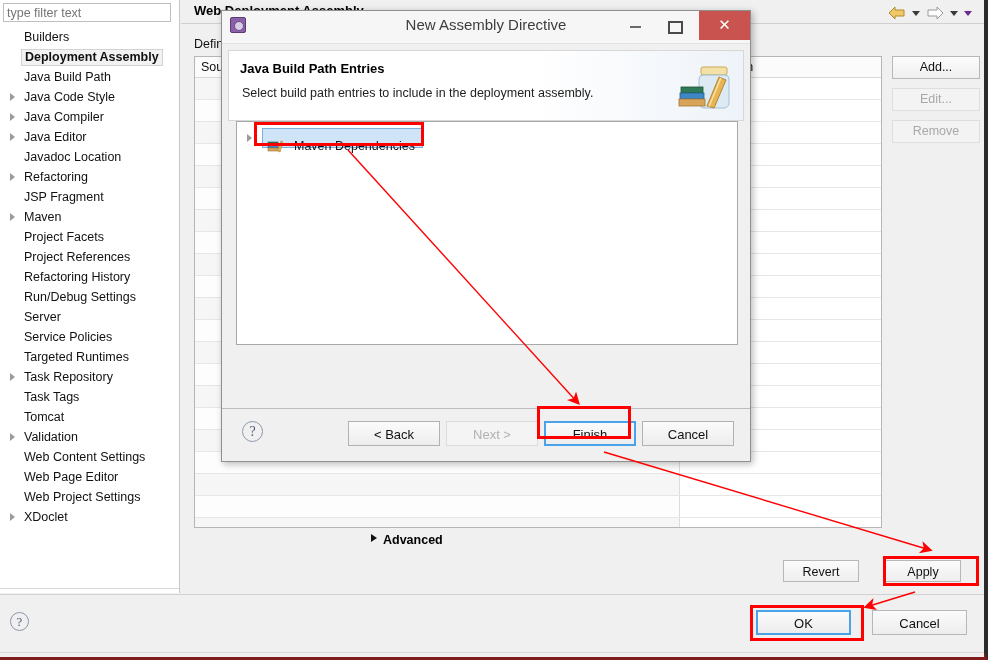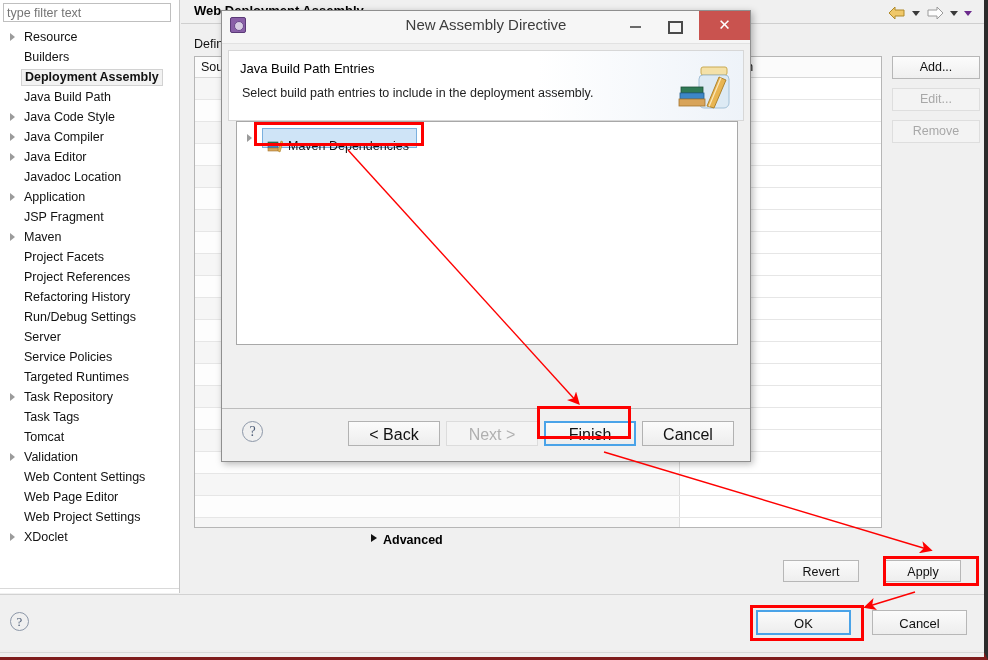--- a/index.html
+++ b/index.html
@@ -313,21 +313,21 @@
 
   .dlg-header {
     position: relative;
     margin: 6px 6px 0 6px;
     height: 71px;
     background: linear-gradient(to right, #ffffff 60%, #eef3f9 100%);
     border: 1px solid #d7d7d7;
   }
   .dlg-h-title {
     position: absolute; left: 11px; top: 10px;
-    font-weight: normal; font-size: 13px; color: #000;
+    font-weight: bold; font-size: 13px; color: #000;
   }
   .dlg-h-desc {
     position: absolute; left: 13px; top: 35px;
     font-size: 12.5px; color: #222;
   }
   
   .wiz-icon {
     position: absolute; right: 6px; top: 6px;
     width: 62px; height: 58px;
   }
@@ -352,21 +352,21 @@
   }
   .dtree-sel {
     position: absolute; left: 17px; top: 0;
     height: 20px;
     background: #cfe4f7;
     border: 1px solid #7ab0df;
     padding: 16px 7px 0 4px;
     line-height: 18px;
     font-size: 12.5px;
     color: #111;
-    display: flex; align-items: center; gap: 5px;
+    display: flex; align-items: center; gap: 11px;
   }
   .books-icon { width: 16px; height: 14px; display: inline-block; }
 
   .dlg-sep {
     position: absolute; left: 0; top: 397px;
     width: 528px; height: 1px;
     background: #bdbdbd;
   }
   .dlg-help {
     position: absolute; left: 20px; top: 410px;
@@ -377,21 +377,21 @@
     font-size: 14px; text-align: center; line-height: 19px;
     font-family: "Liberation Serif", serif;
     cursor: default;
   }
   .dlg-btn {
     position: absolute; top: 410px;
     width: 92px; height: 25px;
     background: linear-gradient(#fbfbfb, #ededed);
     border: 1px solid #b2b2b2;
     font-family: "Liberation Sans", sans-serif;
-    font-size: 16px;
+    font-size: 13px;
     color: #111;
     text-align: center; line-height: 23px;
     cursor: default;
   }
   .dlg-btn.disabled { color: #b0b0b0; border-color: #dcdcdc; background: #f4f4f4; }
   .dlg-btn.focused { border: 2px solid #4aa3e8; line-height: 21px; }
 
   
   .overlay {
     position: absolute; left: 0; top: 0;
@@ -407,29 +407,28 @@
 </head>
 <body>
 
 <div id="root">
 
   <div class="prefs-window">
 
     <div class="sidebar">
       <input class="filter-box" type="text" placeholder="type filter text" style="">
       <div class="tree" id="sidebar-tree">
-          <div class="tree-item"><span class="twisty"></span><span class="lbl">Resource</span></div>
           <div class="tree-item"><span class="lbl">Builders</span></div>
           <div class="tree-item selected"><span class="lbl">Deployment Assembly</span></div>
           <div class="tree-item"><span class="lbl">Java Build Path</span></div>
           <div class="tree-item"><span class="twisty"></span><span class="lbl">Java Code Style</span></div>
           <div class="tree-item"><span class="twisty"></span><span class="lbl">Java Compiler</span></div>
           <div class="tree-item"><span class="twisty"></span><span class="lbl">Java Editor</span></div>
           <div class="tree-item"><span class="lbl">Javadoc Location</span></div>
-          <div class="tree-item"><span class="twisty"></span><span class="lbl">Application</span></div>
+          <div class="tree-item"><span class="twisty"></span><span class="lbl">Refactoring</span></div>
           <div class="tree-item"><span class="lbl">JSP Fragment</span></div>
           <div class="tree-item"><span class="twisty"></span><span class="lbl">Maven</span></div>
           <div class="tree-item"><span class="lbl">Project Facets</span></div>
           <div class="tree-item"><span class="lbl">Project References</span></div>
           <div class="tree-item"><span class="lbl">Refactoring History</span></div>
           <div class="tree-item"><span class="lbl">Run/Debug Settings</span></div>
           <div class="tree-item"><span class="lbl">Server</span></div>
           <div class="tree-item"><span class="lbl">Service Policies</span></div>
           <div class="tree-item"><span class="lbl">Targeted Runtimes</span></div>
           <div class="tree-item"><span class="twisty"></span><span class="lbl">Task Repository</span></div>

